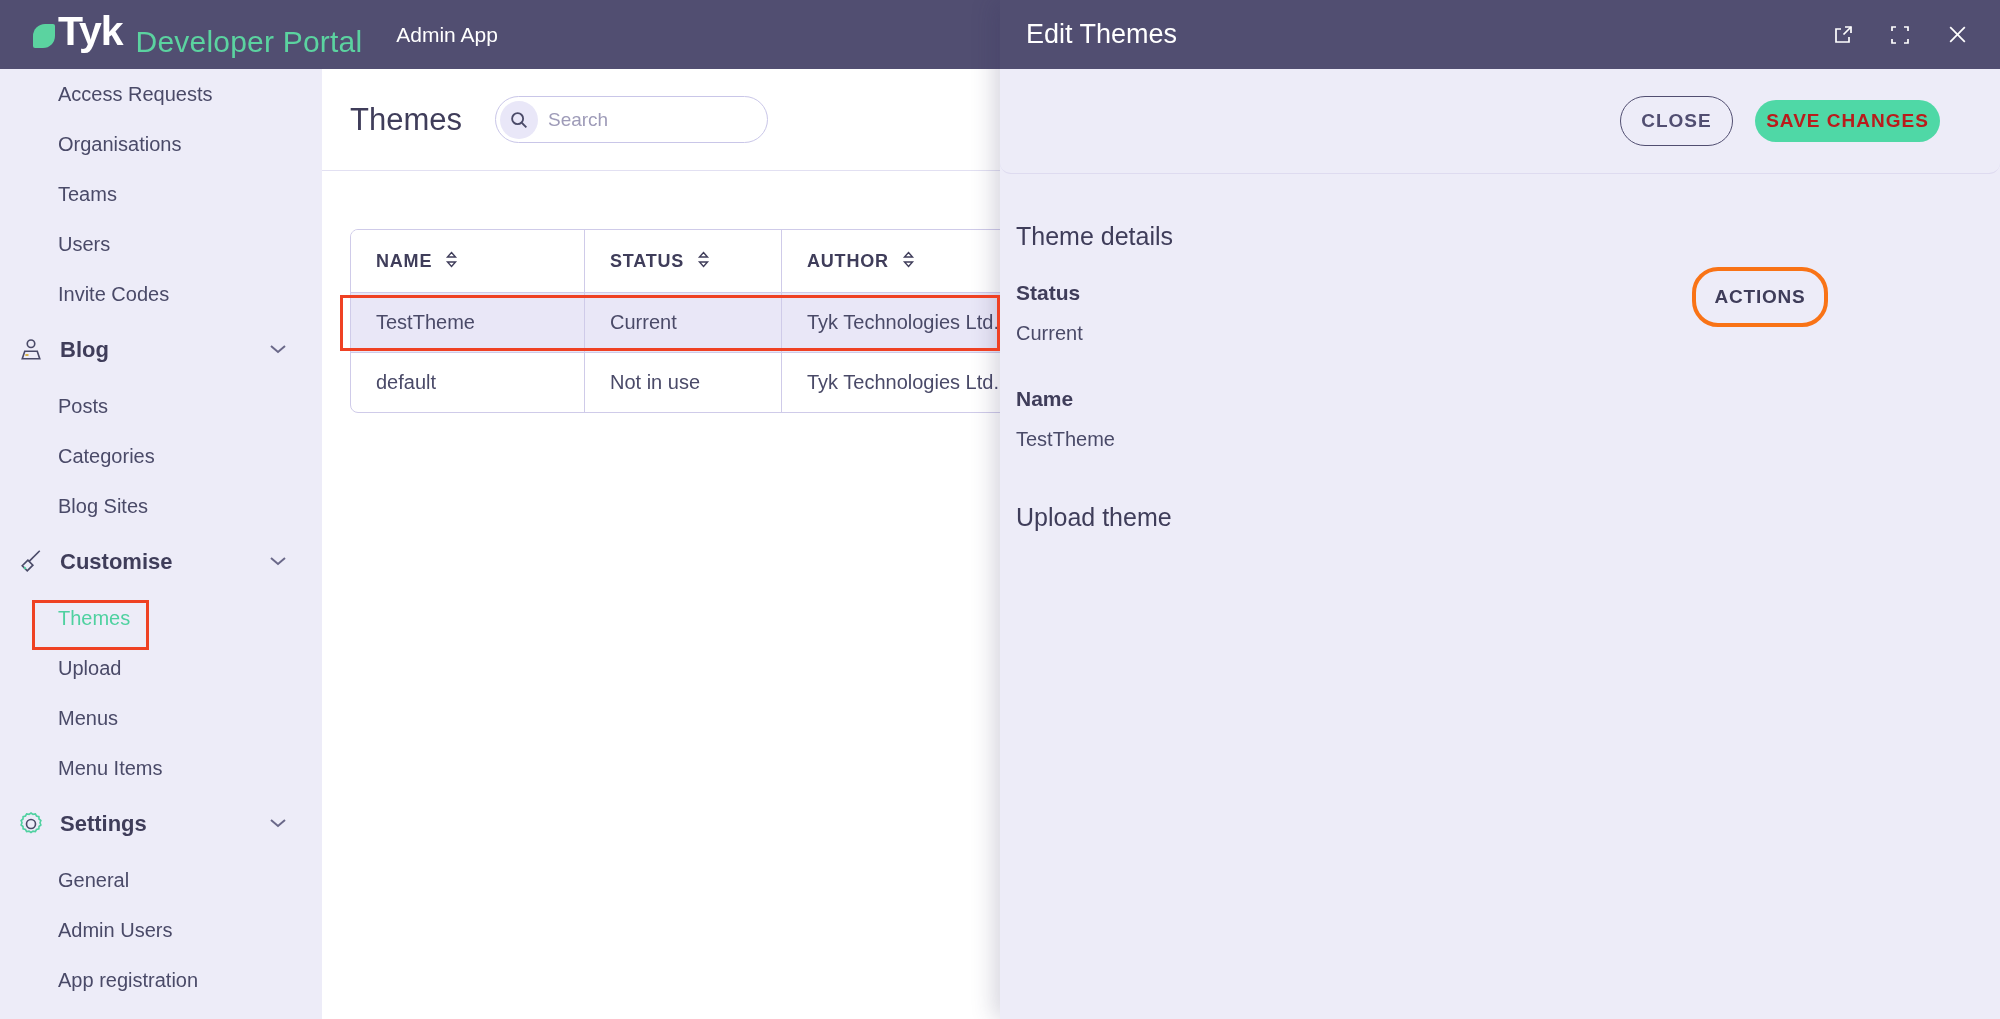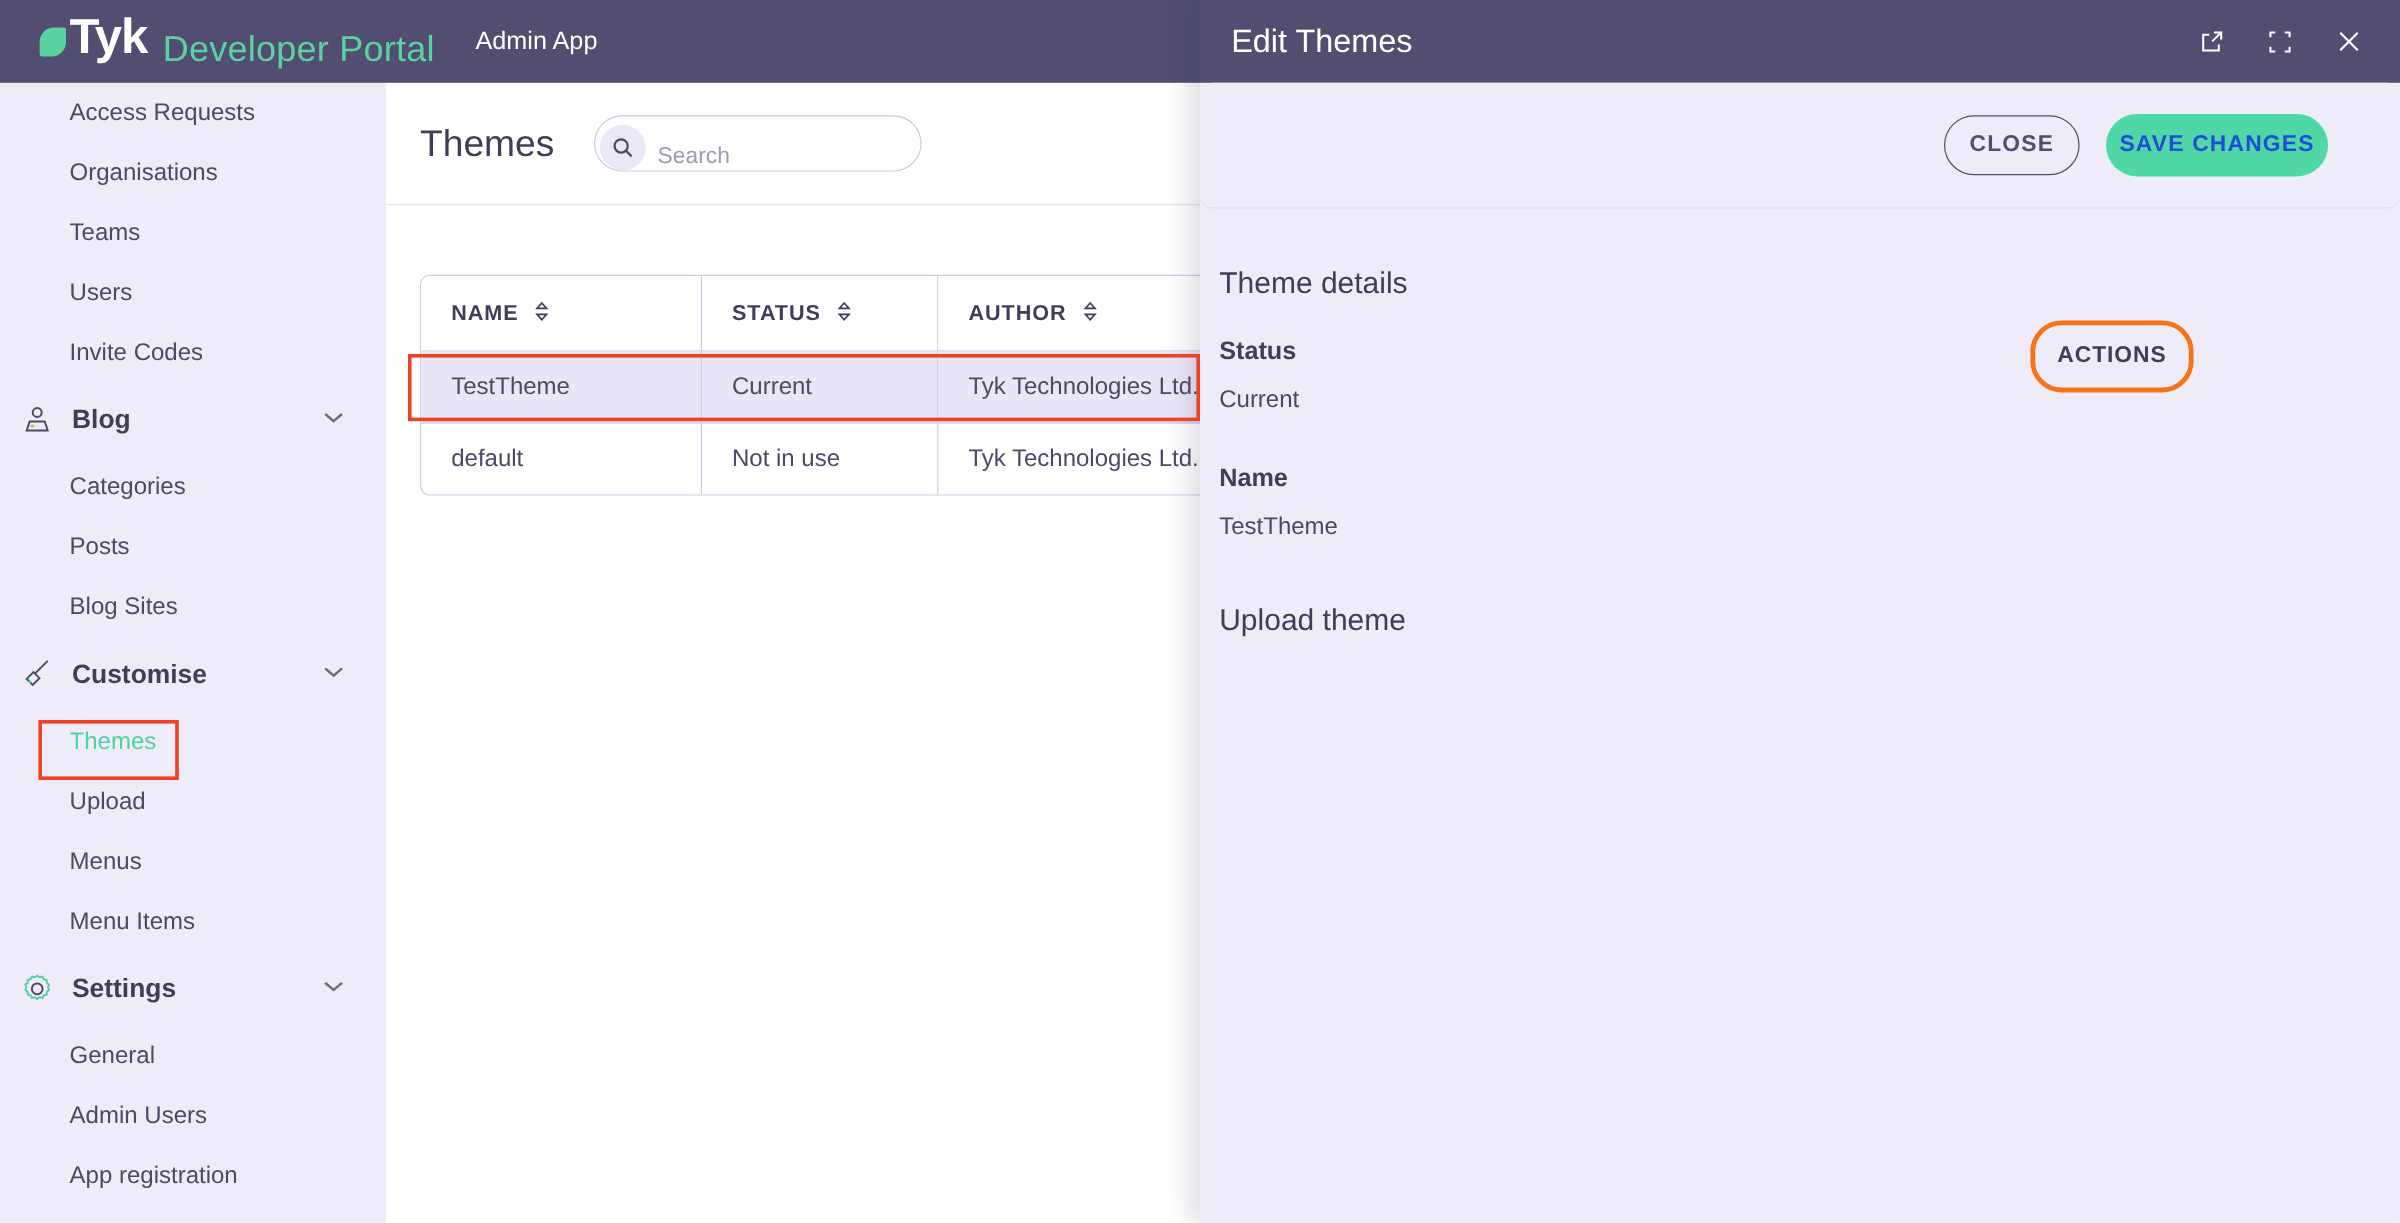--- a/index.html
+++ b/index.html
@@ -80,21 +80,21 @@
     background: #ffffff;
   }
   .page-head {
     height: 102px; display: flex; align-items: center;
     padding-left: 28px; border-bottom: 1px solid #e2e0f2;
   }
   .page-title { font-size: 31px; color: #3f3d5a; font-weight: 400; }
   .searchbox {
     margin-left: 33px; width: 273px; height: 47px;
     border: 1px solid #c9c6e8; border-radius: 24px;
-    display: flex; align-items: flex-end; background: #fff;
+    display: flex; align-items: center; background: #fff;
   }
   .search-circle {
     width: 38px; height: 38px; border-radius: 50%;
     background: #e9e7f8; margin-left: 4px;
     display: flex; align-items: center; justify-content: center;
     flex: 0 0 38px;
   }
   .search-input {
     border: none; outline: none; background: transparent;
     font-size: 19px; color: #3f3d5a; margin-left: 10px;
@@ -171,22 +171,22 @@
   .btn {
     border-radius: 26px; font-size: 19px; letter-spacing: 1px;
     font-weight: 700; cursor: pointer; font-family: "Liberation Sans", sans-serif;
     display: flex; align-items: center; justify-content: center;
   }
   .btn-close {
     width: 113px; height: 50px;
     background: transparent; border: 1px solid #514e71; color: #514e71;
   }
   .btn-save {
-    width: 185px; height: 52px;
-    background: #4fd8a6; border: none; color: #1d4ed8;
+    width: 185px; height: 42px;
+    background: #4fd8a6; border: none; color: #b91c1c;
   }
 
   .drawer-body { padding: 48px 60px 0 16px; flex: 1; overflow: hidden; }
   .sec-title {
     font-size: 25px; color: #3f3d5a; font-weight: 400;
     margin-bottom: 30px;
   }
   .field-label {
     font-size: 21px; font-weight: 700; color: #3f3d5a;
     margin-bottom: 17px;
@@ -254,24 +254,24 @@
       </span>
       <span>Blog</span>
       <span class="chev">
         <svg width="20" height="12" viewBox="0 0 20 12" fill="none" stroke="#6a6889" stroke-width="2">
           <path d="M3 3 L10 9 L17 3"></path>
         </svg>
       </span>
     </div>
 
     <div class="nav-item">
+      <span>Posts</span>
+    </div>
+    <div class="nav-item">
       <span>Categories</span>
-    </div>
-    <div class="nav-item">
-      <span>Posts</span>
     </div>
     <div class="nav-item">
       <span>Blog Sites</span>
     </div>
 
     <div class="nav-group">
       <span class="gicon">
         <svg width="30" height="30" viewBox="0 0 24 24" fill="none" stroke="#4a4a68" stroke-width="1.3">
           <path d="M19 3 L10.5 11.5"></path>
           <path d="M9.5 10.5 L13.5 14.5 L9 19 L5 15 Z"></path>

